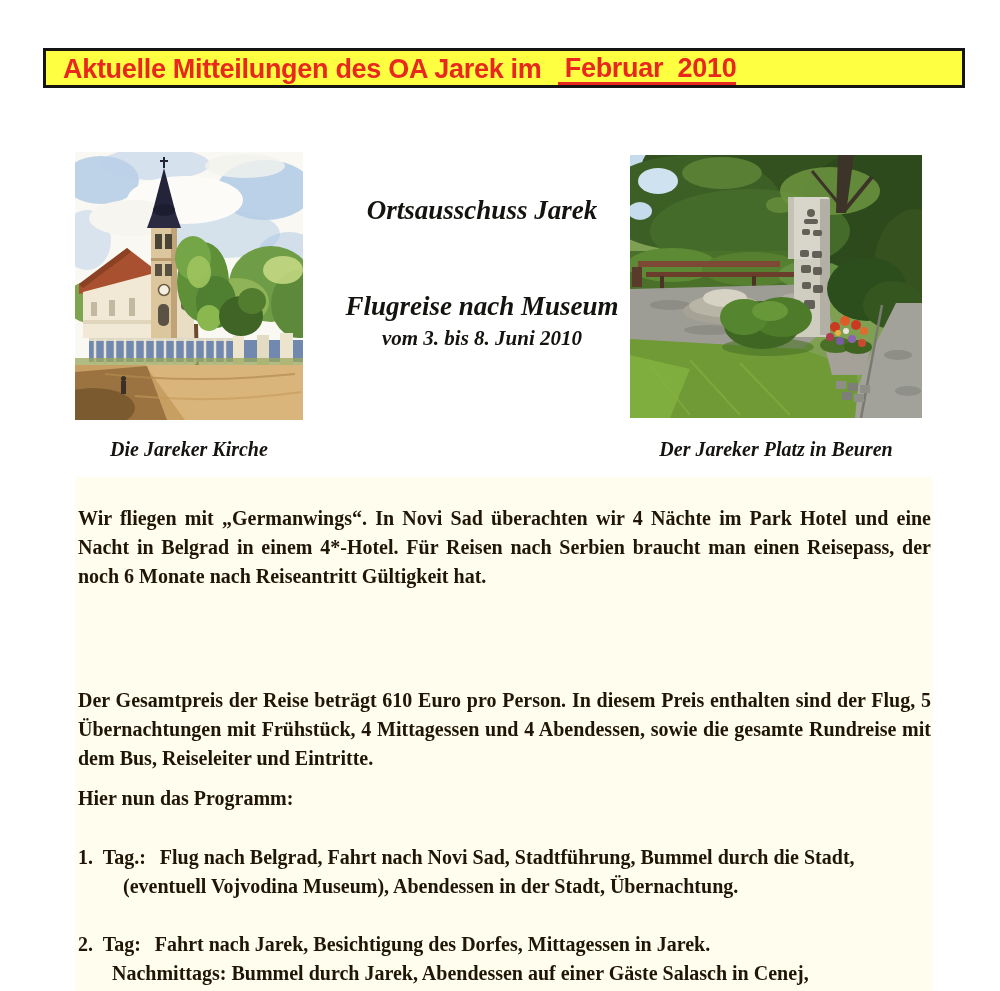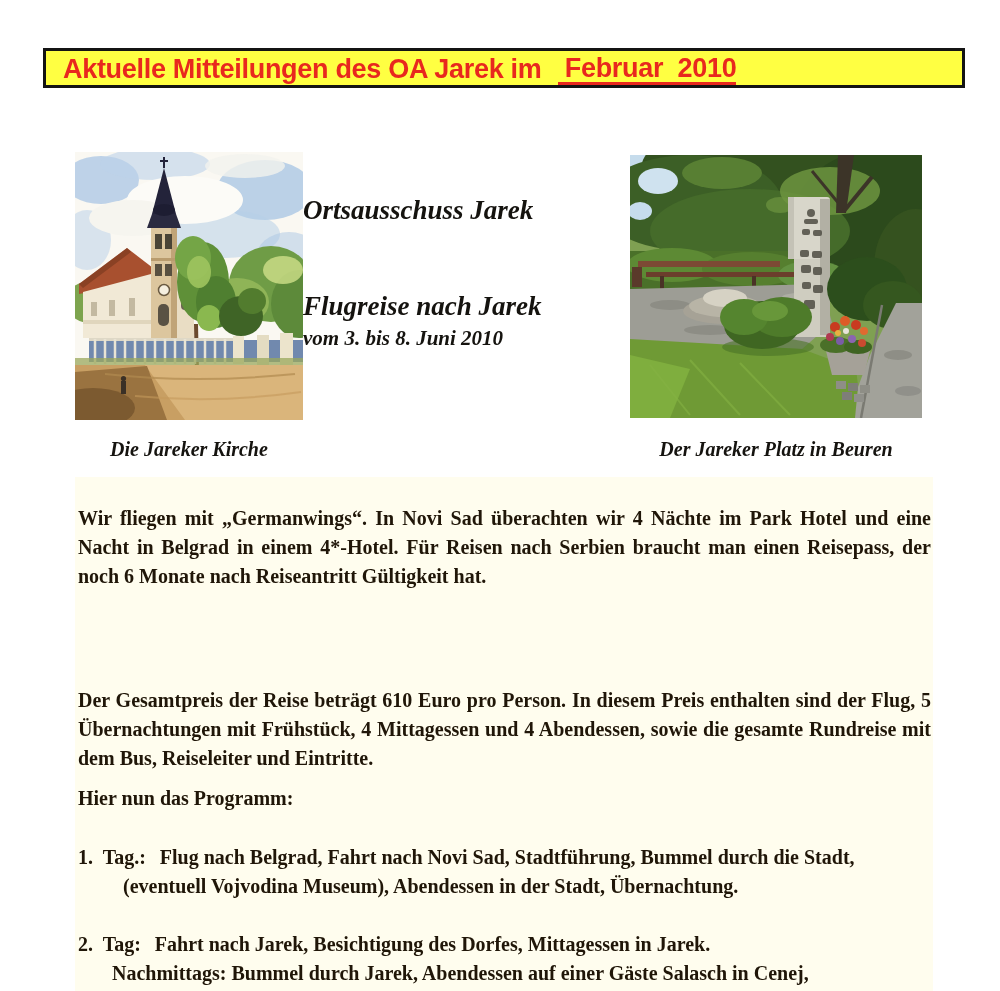--- a/index.html
+++ b/index.html
@@ -20,21 +20,21 @@
   }
   .banner-month { display:inline-block; margin-left:16px; line-height:1.05;
     border-bottom:3px solid #e8281e; white-space:pre; }
 
   
   .fig-left  { position:absolute; left:75px;  top:152px; width:228px; height:268px; }
   .fig-right { position:absolute; left:630px; top:155px; width:292px; height:263px; }
   .fig-left svg, .fig-right svg { display:block; width:100%; height:100%; }
 
   .center-head { position:absolute; left:303px; top:152px; width:358px; height:268px;
-    text-align:left; color:#15130f; }
+    text-align:center; color:#15130f; }
   .org-title  { position:absolute; top:43px;  left:0; right:0; font-size:27px; font-weight:bold; font-style:italic; }
   .trip-title { position:absolute; top:139px; left:0; right:0; font-size:27px; font-weight:bold; font-style:italic; }
   .trip-dates { position:absolute; top:174px; left:0; right:0; font-size:21px; font-weight:bold; font-style:italic; }
 
   .caption { position:absolute; top:438px; font-size:20px; font-weight:bold; font-style:italic;
     color:#15130f; text-align:center; }
   .caption-left  { left:75px;  width:228px; }
   .caption-right { left:630px; width:292px; }
 
   
@@ -162,21 +162,21 @@
       </g>
       <g>
         <rect x="46" y="229" width="5" height="13" fill="#3a3026"></rect>
         <circle cx="48.5" cy="226.5" r="2.6" fill="#3a3026"></circle>
       </g>
     </svg>
   </figure>
 
   <div class="center-head">
     <div class="org-title">Ortsausschuss Jarek</div>
-    <div class="trip-title">Flugreise nach Jarek</div>
+    <div class="trip-title">Flugreise nach Museum</div>
     <div class="trip-dates">vom 3. bis 8. Juni 2010</div>
   </div>
 
   <figure class="fig-right" style="margin:0">
     <svg viewBox="0 0 292 263" preserveAspectRatio="none">
       <rect x="0" y="0" width="292" height="263" fill="#7fa052"></rect>
       <rect x="0" y="0" width="292" height="80" fill="#c6dcec"></rect>
       <g>
         <ellipse cx="170" cy="18" rx="160" ry="68" fill="#33511f"></ellipse>
         <ellipse cx="60" cy="48" rx="92" ry="48" fill="#3c5f26"></ellipse>

